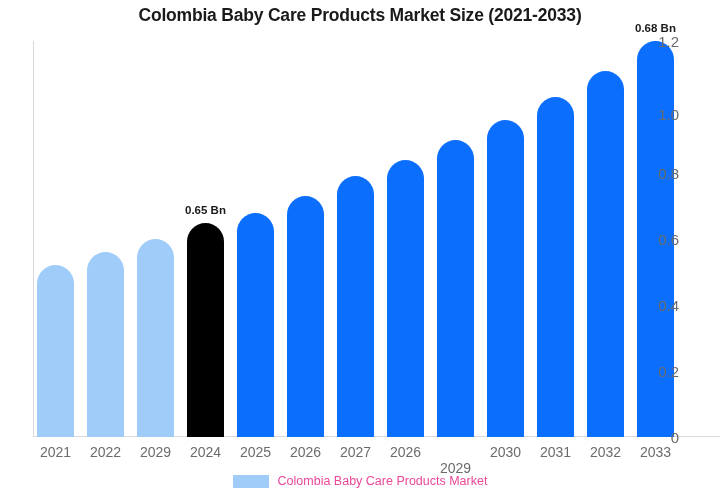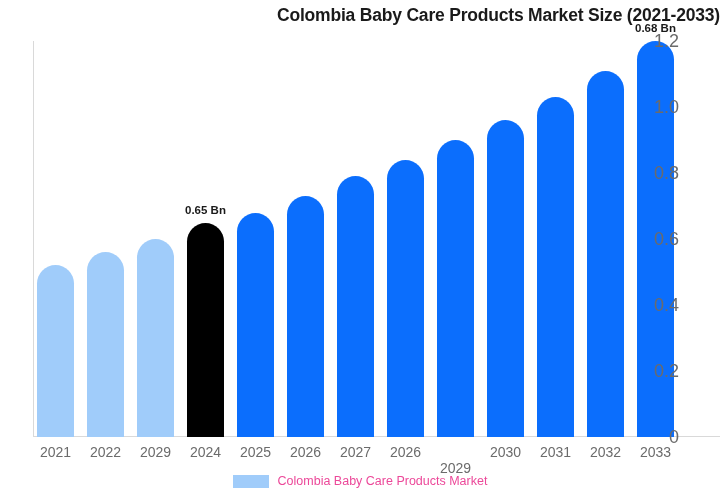--- a/index.html
+++ b/index.html
@@ -19,21 +19,21 @@
     height: 500px;
     background: #ffffff;
   }
 
   
   #chart-title {
     position: absolute;
     left: 0;
     top: 5px;
     width: 720px;
-    text-align: right;
+    text-align: center;
     font-size: 17.5px;
     font-weight: bold;
     color: #1a1a1a;
     letter-spacing: -0.2px;
     white-space: nowrap;
   }
 
   
   #plot-area {
     position: absolute;
@@ -58,21 +58,21 @@
     height: 1px;
     background: #d9d9d9;
   }
 
   
   .y-tick {
     position: absolute;
     right: 41px;
     width: 40px;
     text-align: right;
-    font-size: 18px;
+    font-size: 15px;
     color: #6b6b6b;
     transform: translateY(-50%);
     white-space: nowrap;
   }
 
   
   .bar {
     position: absolute;
     bottom: 0;
     width: 37px;
@@ -150,21 +150,21 @@
         <div class="bar" style="left: 604px; height: 396px; background: rgb(11, 110, 253);"></div>
       </div>
   </div>
 
   <div id="y-ticks-layer">
       <div class="y-tick" style="top: 437px;">0</div>
       <div class="y-tick" style="top: 371px;">0.2</div>
       <div class="y-tick" style="top: 305px;">0.4</div>
       <div class="y-tick" style="top: 239px;">0.6</div>
       <div class="y-tick" style="top: 173px;">0.8</div>
-      <div class="y-tick" style="top: 107px;">1.0</div>
+      <div class="y-tick" style="top: 114px;">1.0</div>
       <div class="y-tick" style="top: 41px;">1.2</div>
     </div>
   <div id="x-ticks-layer">
       <div class="x-tick" style="left: 55.5px;">2021</div>
       <div class="x-tick" style="left: 105.5px;">2022</div>
       <div class="x-tick" style="left: 155.5px;">2029</div>
       <div class="x-tick" style="left: 205.5px;">2024</div>
       <div class="x-tick" style="left: 255.5px;">2025</div>
       <div class="x-tick" style="left: 305.5px;">2026</div>
       <div class="x-tick" style="left: 355.5px;">2027</div>

